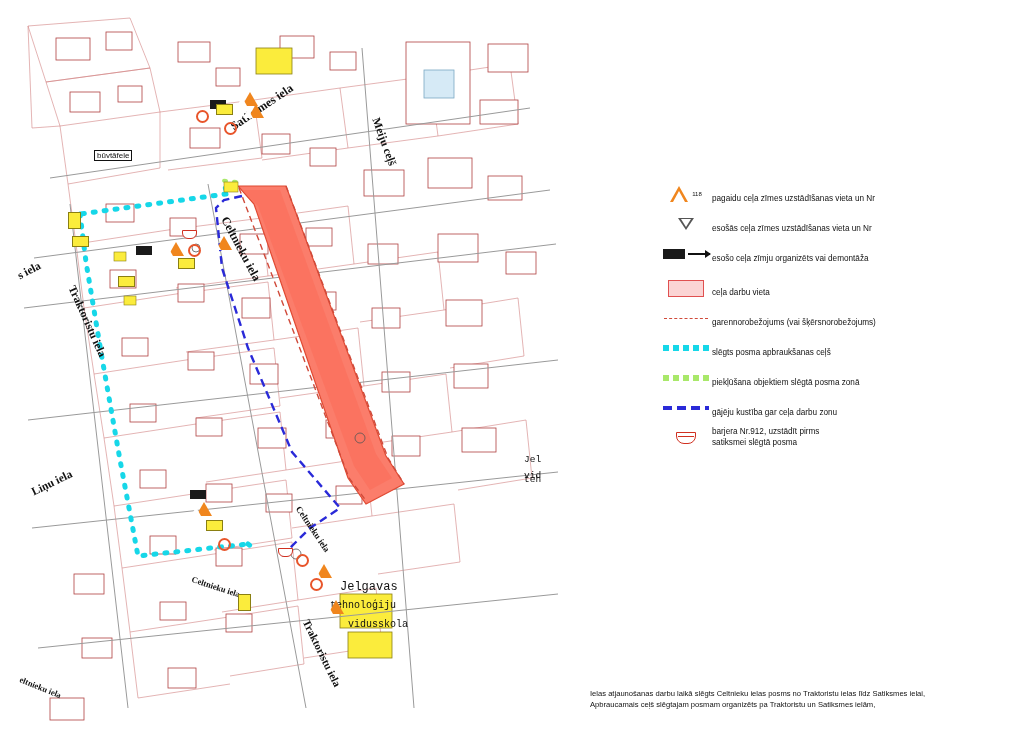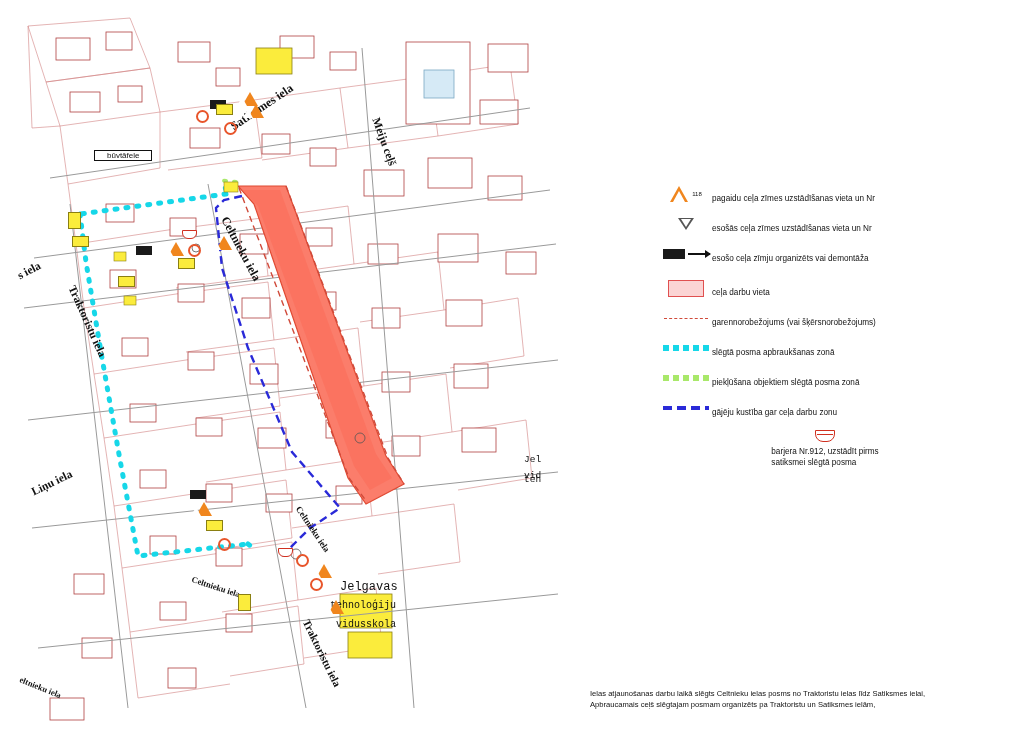--- a/index.html
+++ b/index.html
@@ -90,21 +90,21 @@
     border: 1.4px solid #d03020;
     border-radius: 0 0 6px 6px;
     box-sizing: border-box;
   }
   .label-box {
     position: absolute;
     background: #fff;
     border: 1px solid #111;
     font-family: "Liberation Sans", sans-serif;
     font-size: 8px;
-    padding: 0 12px;
+    padding: 0 2px;
     white-space: nowrap;
     color: #111;
   }
 
   
   #legend {
     position: absolute;
     left: 660px;
     top: 182px;
     width: 330px;
@@ -413,21 +413,21 @@
   <div class="street-label" style="left:8px; top:262px; font-size:11.5px; transform:rotate(-28deg);">s iela</div>
   <div class="street-label" style="left:22px; top:478px; font-size:11.5px; transform:rotate(-26deg);">Liņu iela</div>
   <div class="street-label" style="left:288px; top:494px; font-size:9px; transform:rotate(56deg);">Celtnieku iela</div>
   <div class="street-label" style="left:182px; top:566px; font-size:8.5px; transform:rotate(18deg);">Celtnieku iela</div>
   <div class="street-label" style="left:296px; top:606px; font-size:11px; transform:rotate(64deg);">Traktoristu iela</div>
   <div class="street-label" style="left:10px; top:666px; font-size:8.5px; transform:rotate(22deg);">eltnieku iela</div>
 
   <div class="label-box" style="left:84px; top:142px;">būvtāfele</div>
   <div class="map-note" style="left:330px; top:572px; font-size:12px;">Jelgavas</div>
   <div class="map-note" style="left:320px; top:592px; font-size:10px;">tehnoloģiju</div>
-  <div class="map-note" style="left:326px; top:611px; font-size:10px;">vidusskola</div>
+  <div class="map-note" style="left:338px; top:611px; font-size:10px;">vidusskola</div>
 
   <div class="sign" style="left:232px; top:84px;">
     <div class="sign-tri">
         <div class="sign-tri-in"></div>
       </div>
   </div>
   <div class="sign" style="left:238px; top:96px;">
     <div class="sign-tri">
         <div class="sign-tri-in"></div>
       </div>
@@ -554,38 +554,38 @@
     <div class="legend-sym">
       <div class="lg-dashred"></div>
     </div>
     <div class="legend-txt">garennorobežojums (vai šķērsnorobežojums)</div>
   </div>
 
   <div class="legend-row">
     <div class="legend-sym">
       <div class="lg-dots-cyan"></div>
     </div>
-    <div class="legend-txt">slēgtā posma apbraukšanas zonā</div>
+    <div class="legend-txt">slēgts posma apbraukšanas ceļš</div>
   </div>
 
   <div class="legend-row">
     <div class="legend-sym">
       <div class="lg-dots-green"></div>
     </div>
     <div class="legend-txt">piekļūšana objektiem slēgtā posma zonā</div>
   </div>
 
   <div class="legend-row">
     <div class="legend-sym">
       <div class="lg-dash-blue"></div>
     </div>
     <div class="legend-txt">gājēju kustība gar ceļa darbu zonu</div>
   </div>
 
-  <div class="legend-row" style="align-items:center;flex-direction:column;">
+  <div class="legend-row" style="align-items:flex-end;">
     <div class="legend-sym">
       <div class="lg-barrier"></div>
     </div>
     <div class="legend-txt">
       <div>barjera Nr.912, uzstādīt pirms</div>
       <div>satiksmei slēgtā posma</div>
     </div>
   </div>
 </div>
 

